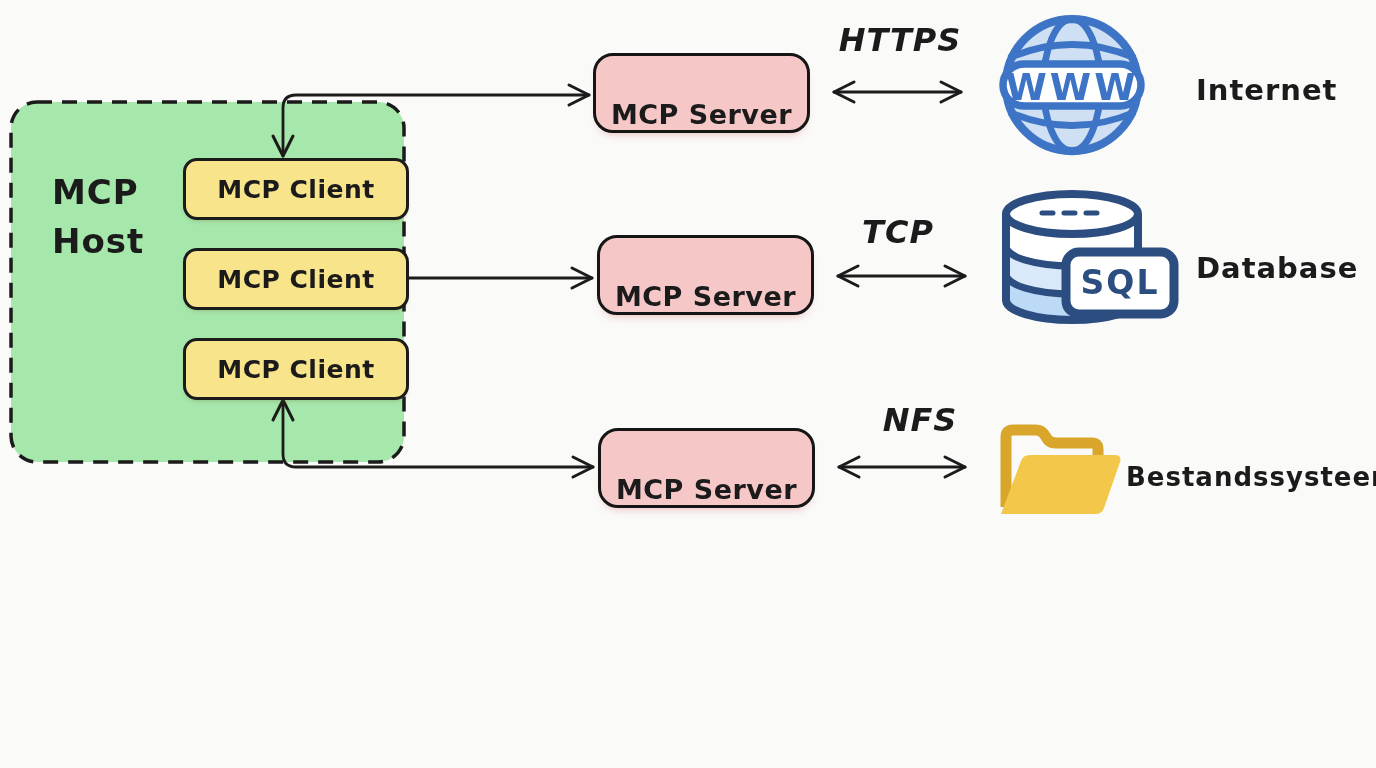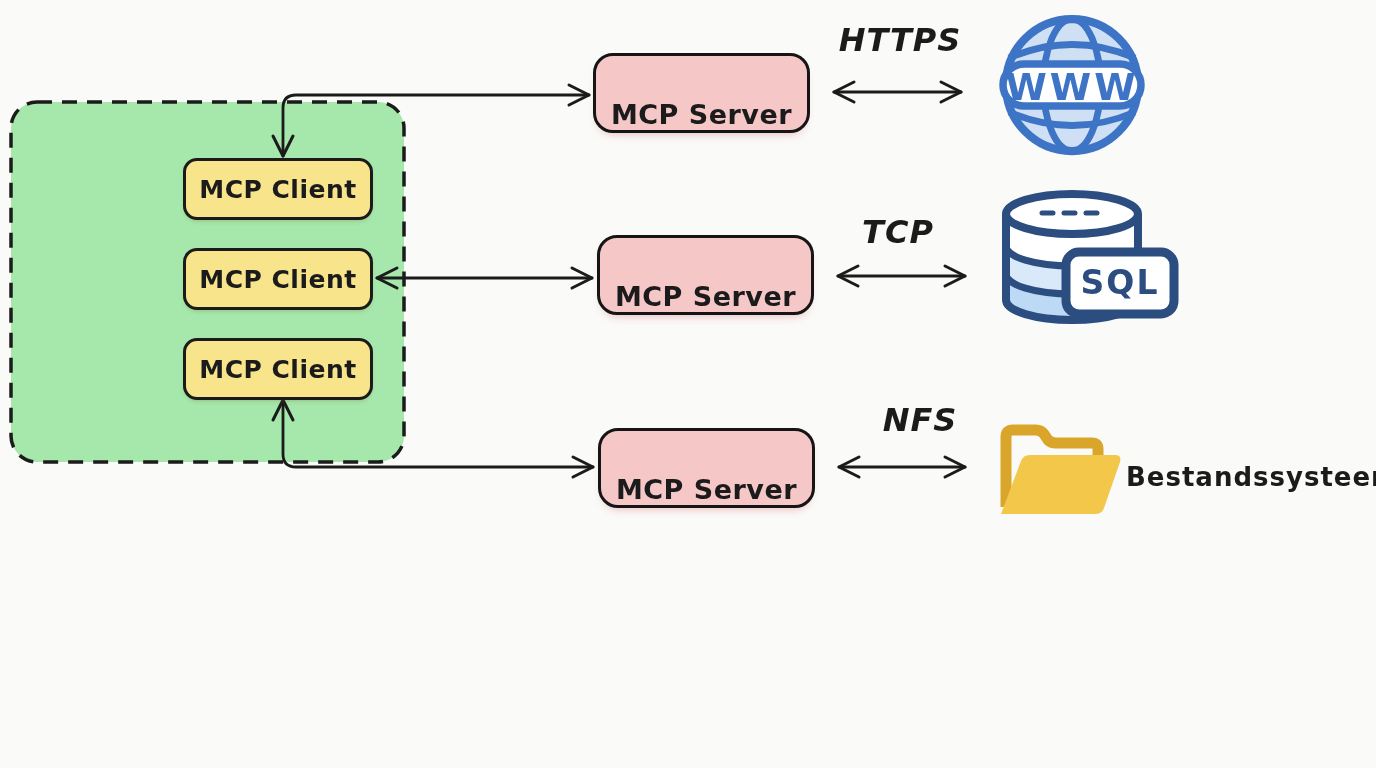--- a/index.html
+++ b/index.html
@@ -25,21 +25,21 @@
     left: 52px; top: 168px;
     font-size: 34px;
     font-weight: 700;
     line-height: 1.45;
     white-space: pre-line;
     letter-spacing: 1px;
   }
 
   .client-box {
     left: 183px;
-    width: 190px; height: 62px;
+    width: 226px; height: 62px;
     background: #f8e48b;
     border: 3px solid #1b1b1b;
     border-radius: 14px;
     display: flex; align-items: center; justify-content: center;
     font-size: 25px; font-weight: 700;
     letter-spacing: 0.5px;
     box-shadow: 0 3px 5px -3px rgba(110,110,50,0.45);
   }
   .client-1 { top: 158px; }
   .client-2 { top: 248px; }
@@ -104,20 +104,22 @@
 
     <path d="M 283,400 L 283,454 Q 283,467 296,467 L 593,467" fill="none" stroke="#1b1b1b" stroke-width="2.8" stroke-linecap="round" marker-start="url(#ah)" marker-end="url(#ah)"></path>
 
     <path d="M 834,92 L 961,92" fill="none" stroke="#1b1b1b" stroke-width="3" stroke-linecap="round" marker-start="url(#ah)" marker-end="url(#ah)"></path>
 
     <path d="M 838,276 L 965,276" fill="none" stroke="#1b1b1b" stroke-width="3" stroke-linecap="round" marker-start="url(#ah)" marker-end="url(#ah)"></path>
 
     <path d="M 839,467 L 965,467" fill="none" stroke="#1b1b1b" stroke-width="3" stroke-linecap="round" marker-start="url(#ah)" marker-end="url(#ah)"></path>
   </svg>
 
+  <div class="abs host-label">MCP
+Host</div>
 
   <div class="abs client-box client-1">
     <span>MCP Client</span>
   </div>
   <div class="abs client-box client-2">
     <span>MCP Client</span>
   </div>
   <div class="abs client-box client-3">
     <span>MCP Client</span>
   </div>
@@ -137,33 +139,35 @@
   <div class="abs proto-label proto-3">NFS</div>
 
   <svg class="abs icon-globe" width="150" height="150" viewBox="0 0 100 100">
     <circle cx="50" cy="50" r="44" fill="#cfe0f4" stroke="#3d74c6" stroke-width="5.5"></circle>
     <ellipse cx="50" cy="50" rx="19" ry="44" fill="none" stroke="#3d74c6" stroke-width="4.5"></ellipse>
     <path d="M 8,32 Q 50,14 92,32" fill="none" stroke="#3d74c6" stroke-width="4.5"></path>
     <path d="M 8,68 Q 50,86 92,68" fill="none" stroke="#3d74c6" stroke-width="4.5"></path>
     <rect x="4" y="36" width="92" height="28" rx="14" fill="#ffffff" stroke="#3d74c6" stroke-width="5"></rect>
     <text x="50" y="60" text-anchor="middle" font-size="25" font-weight="bold" letter-spacing="2" fill="#3d74c6">WWW</text>
   </svg>
+  <div class="abs endpoint-label endpoint-1">Internet</div>
 
   <svg class="abs icon-database" width="180" height="142" viewBox="0 0 180 142">
     <path d="M6,26 L6,112 A66,20 0 0 0 138,112 L138,26 A66,20 0 0 0 6,26 Z" fill="#ffffff"></path>
     <path d="M6,58 A66,20 0 0 0 138,58 L138,86 A66,20 0 0 1 6,86 Z" fill="#d9e9fa"></path>
     <path d="M6,86 A66,20 0 0 0 138,86 L138,112 A66,20 0 0 1 6,112 Z" fill="#bcd9f6"></path>
     <path d="M6,58 A66,20 0 0 0 138,58" fill="none" stroke="#2b4d80" stroke-width="7"></path>
     <path d="M6,86 A66,20 0 0 0 138,86" fill="none" stroke="#2b4d80" stroke-width="7"></path>
     <path d="M6,26 L6,112 A66,20 0 0 0 138,112 L138,26" fill="none" stroke="#2b4d80" stroke-width="8"></path>
     <ellipse cx="72" cy="26" rx="66" ry="20" fill="#ffffff" stroke="#2b4d80" stroke-width="8"></ellipse>
     <path d="M42,25 h11 M64,25 h11 M86,25 h11" stroke="#2b4d80" stroke-width="5" stroke-linecap="round"></path>
     <rect x="66" y="64" width="108" height="62" rx="13" fill="#ffffff" stroke="#2b4d80" stroke-width="9"></rect>
     <text x="120" y="106" text-anchor="middle" font-size="33" font-weight="bold" letter-spacing="2" fill="#2b4d80">SQL</text>
   </svg>
+  <div class="abs endpoint-label endpoint-2">Database</div>
 
   <svg class="abs icon-folder" width="130" height="100" viewBox="0 0 130 100">
     <path d="M 10,88 L 10,18 Q 10,11 17,11 L 40,11 Q 45,11 48,15 L 52,21 Q 55,24 60,24 L 96,24 Q 102,24 102,30 L 102,56" fill="none" stroke="#d9a62b" stroke-width="11" stroke-linejoin="round"></path>
     <path d="M 5,95 L 25,42 Q 27,36 34,36 L 119,36 Q 126,36 124,43 L 108,89 Q 106,95 99,95 Z" fill="#f2c74a"></path>
   </svg>
   <div class="abs endpoint-label endpoint-3">Bestandssysteem</div>
 
 </div>
 
 </body></html>

